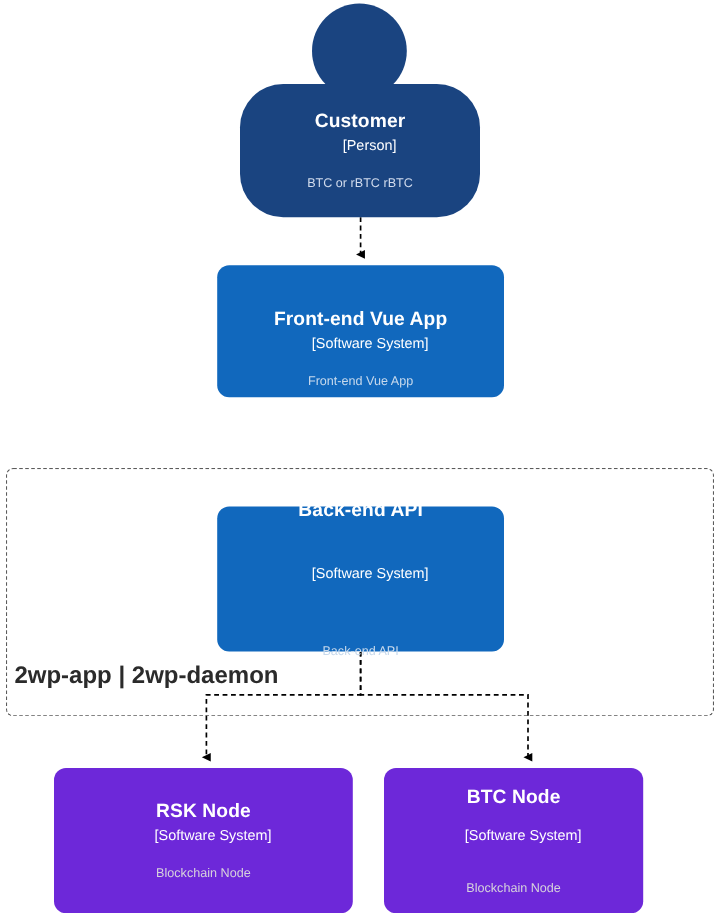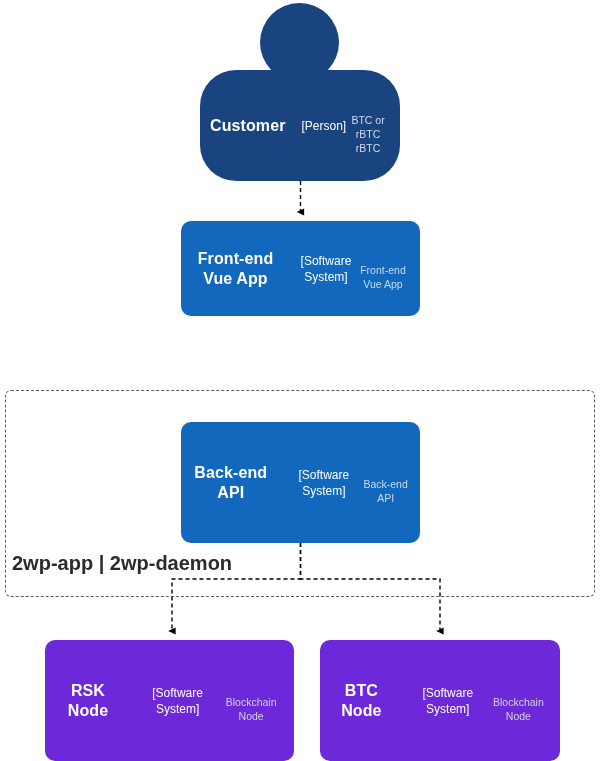--- a/index.html
+++ b/index.html
@@ -18,21 +18,21 @@
     height: 761px;
     overflow: hidden;
     background: #ffffff;
   }
 
   
   .node {
     position: absolute;
     box-sizing: border-box;
     display: flex;
-    flex-direction: row;
+    flex-direction: column;
     align-items: center;
     justify-content: center;
     text-align: center;
     padding: 6px 10px;
     z-index: 5;
   }
   .node .title {
     font-weight: bold;
     font-size: 16px;
     line-height: 20px;
@@ -144,37 +144,37 @@
     <div class="b-title">2wp-app | 2wp-daemon</div>
   </div>
 
   <div class="person-head" style="left:260px; top:3px; width:79px; height:79px;"></div>
   <div class="node person-body" style="left:200px; top:70px; width:200px; height:111px;">
     <div class="title">Customer</div>
     <div class="stereotype">[Person]</div>
     <div class="descr">BTC or rBTC rBTC</div>
   </div>
 
-  <div class="node system-blue" style="left:181px; top:221px; width:239px; height:95px;">
+  <div class="node system-blue" style="left:181px; top:221px; width:239px; height:110px;justify-content:flex-end;">
     <div class="title">Front-end Vue App</div>
     <div class="stereotype">[Software System]</div>
     <div class="descr">Front-end Vue App</div>
   </div>
 
-  <div class="node system-blue" style="left:181px; top:422px; width:239px; height:121px;">
+  <div class="node system-blue" style="left:181px; top:422px; width:239px; height:121px;gap:33px;">
     <div class="title">Back-end API</div>
     <div class="stereotype">[Software System]</div>
     <div class="descr">Back-end API</div>
   </div>
 
   <div class="node system-grey" style="left:45px; top:640px; width:249px; height:121px;">
     <div class="title">RSK Node</div>
     <div class="stereotype">[Software System]</div>
     <div class="descr">Blockchain Node</div>
   </div>
 
-  <div class="node system-grey" style="left:320px; top:640px; width:240px; height:121px;">
+  <div class="node system-grey" style="left:320px; top:640px; width:216px; height:121px;gap:12px;">
     <div class="title">BTC Node</div>
     <div class="stereotype">[Software System]</div>
     <div class="descr">Blockchain Node</div>
   </div>
 
 </div>
 
 </body></html>

